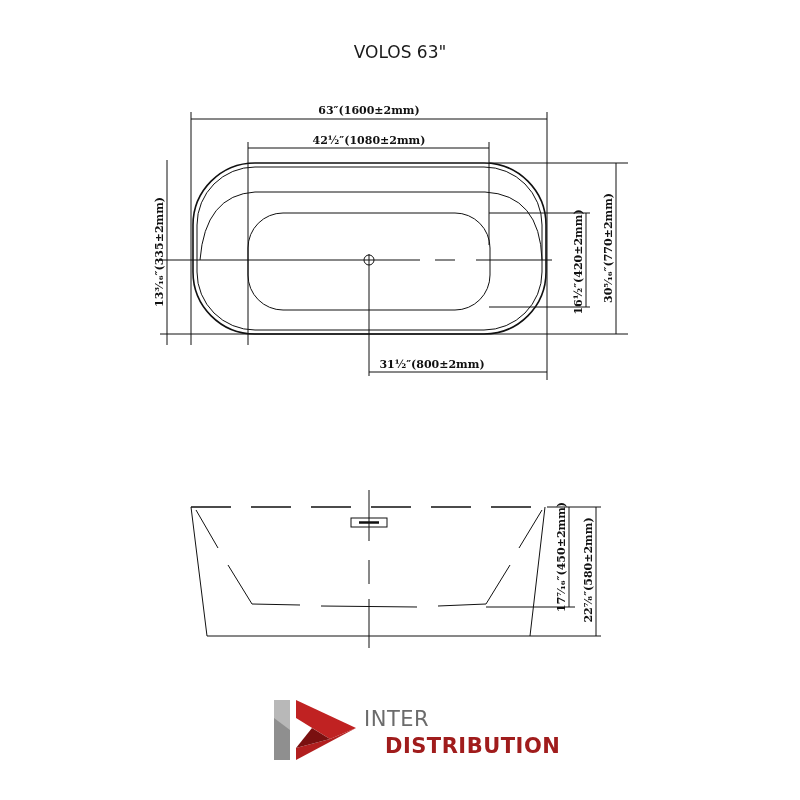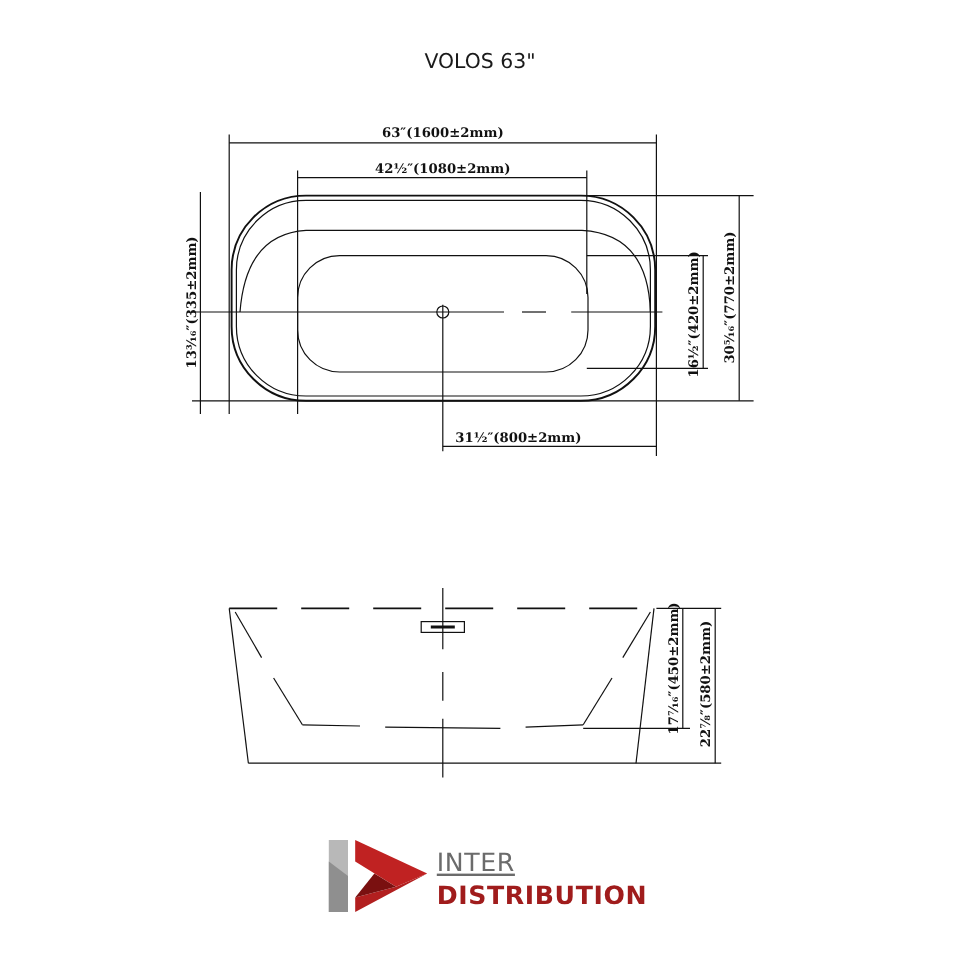--- a/index.html
+++ b/index.html
@@ -1,22 +1,22 @@
 <!DOCTYPE html>
 <html><head>
 <meta charset="utf-8">
 <style>
   html, body { margin: 0; padding: 0; background: #ffffff; }
   body { width: 800px; height: 800px; position: relative; overflow: hidden; font-family: "Liberation Sans", sans-serif; }
   .title { position: absolute; top: 42px; left: 0; width: 800px; text-align: center; font-size: 17px; color: #1a1a1a; font-family: "DejaVu Sans", sans-serif; }
   svg.drawing { position: absolute; left: 0; top: 0; }
   .dim { font-family: "DejaVu Serif", serif; font-weight: bold; font-size: 11px; fill: #111; }
   .logo-text { position: absolute; left: 364px; font-family: "DejaVu Sans", sans-serif; font-weight: bold; letter-spacing: 0.5px; }
-  .logo-inter { top: 707px; font-size: 21px; color: #6b6b6b; font-weight: normal; text-decoration: underline; }
-  .logo-dist { top: 734px; font-size: 21px; color: #a01c1c; }
+  .logo-inter { top: 707px; font-size: 21px; color: #6b6b6b; font-weight: normal; }
+  .logo-dist { top: 734px; font-size: 21px; color: #a01c1c; margin-left: 21px; }
 </style>
 </head>
 <body>
 
 <div class="title">VOLOS 63"</div>
 
 <svg class="drawing" width="800" height="800" viewBox="0 0 800 800">
   <g stroke="#111" fill="none" stroke-width="1">
 
     <g>

